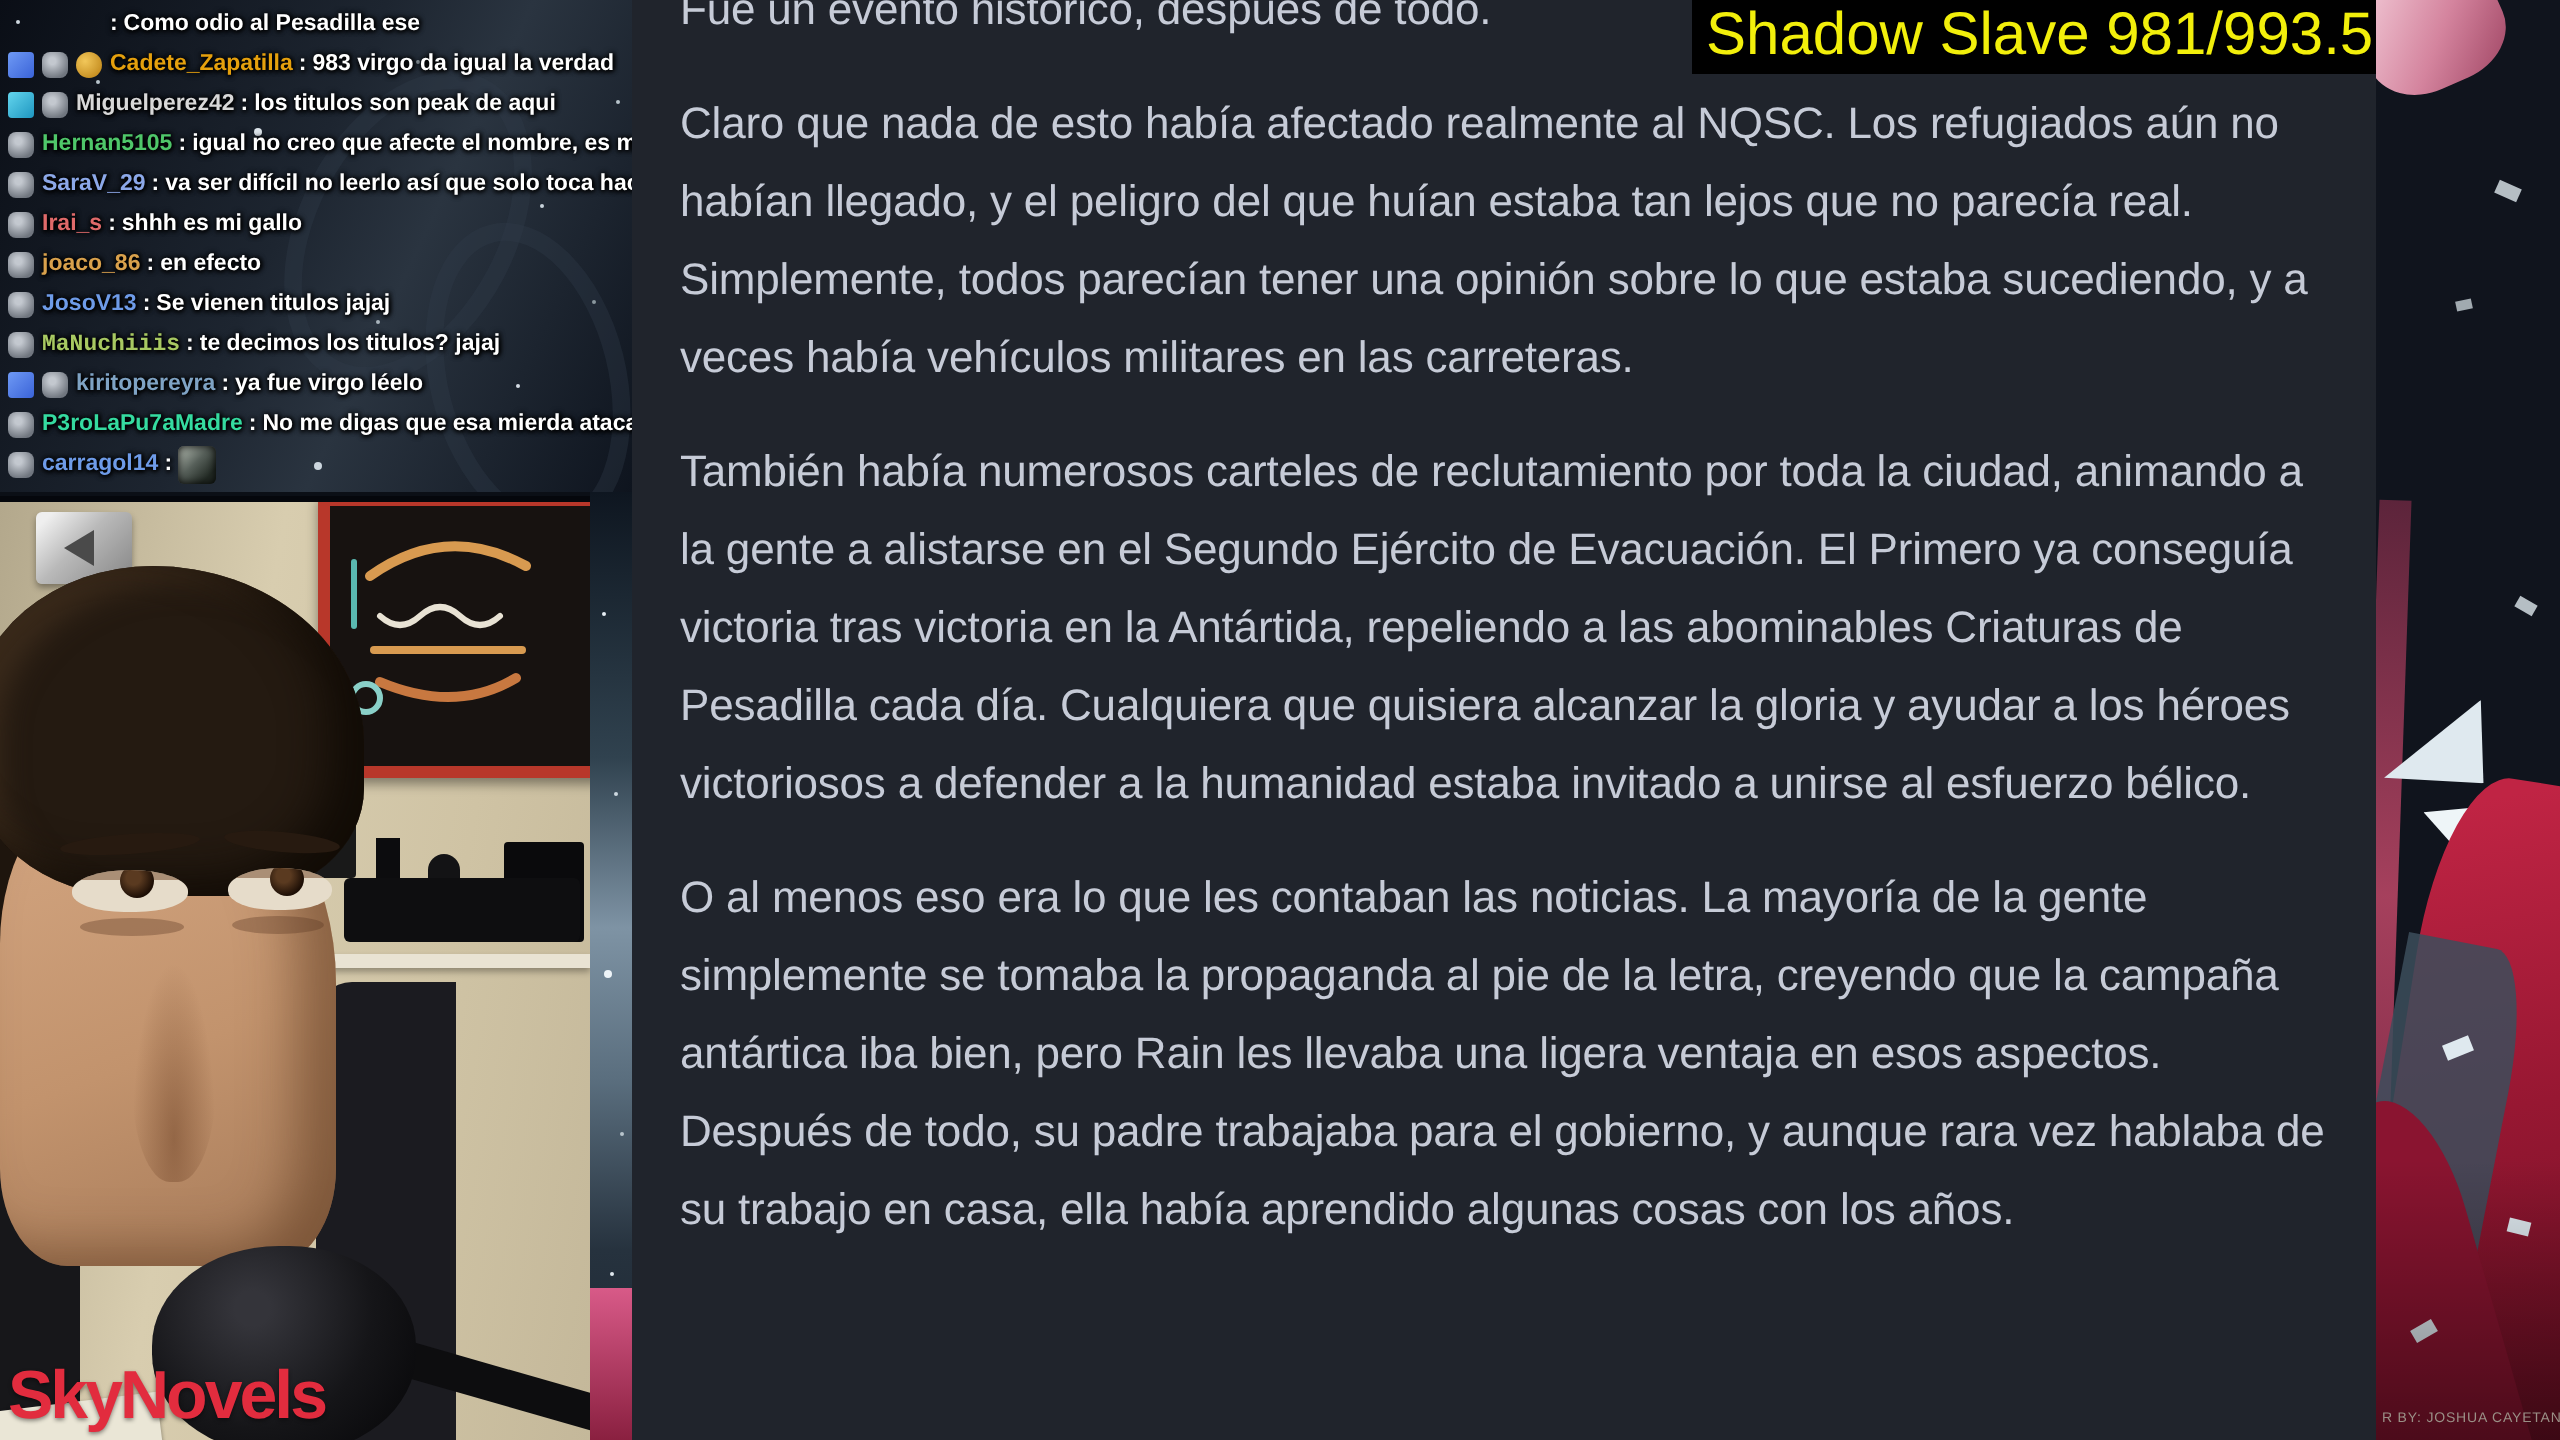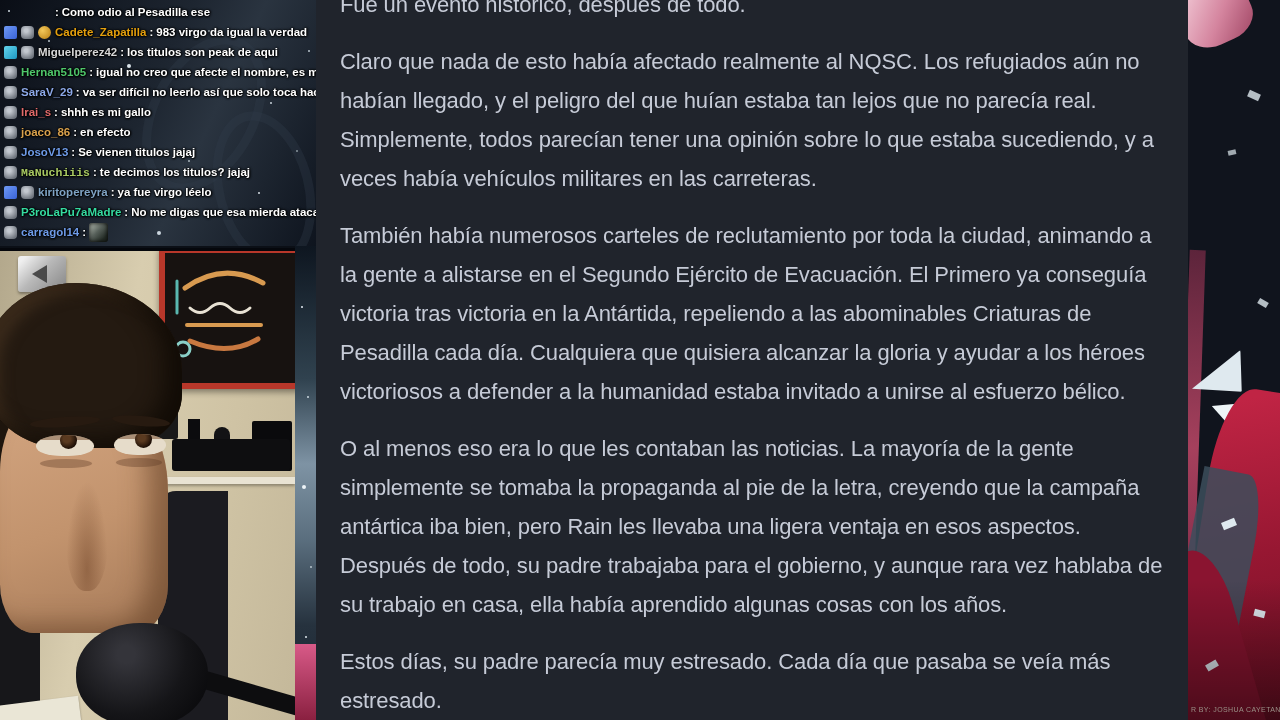--- a/index.html
+++ b/index.html
@@ -239,37 +239,38 @@
     <div class="eye r">
         <div class="lid"></div>
         <div class="iris"></div>
       </div>
     <div class="under-eye l"></div>
     <div class="under-eye r"></div>
     <div class="nose-shadow"></div>
     <div class="mic-arm"></div>
     <div class="mic"></div>
     <div class="paper"></div>
+    <div id="skynovels" style="color: rgb(226, 44, 62);">SkyNovels</div>
   </div>
 
   <div id="bg-strip">
     <div class="pink"></div>
     <div class="dot"></div>
   </div>
 
   <div id="reader">
     <div id="reader-inner">
       <p>Fue un evento histórico, después de todo.</p>
     <p>Claro que nada de esto había afectado realmente al NQSC. Los refugiados aún no habían llegado, y el peligro del que huían estaba tan lejos que no parecía real. Simplemente, todos parecían tener una opinión sobre lo que estaba sucediendo, y a veces había vehículos militares en las carreteras.</p>
         <p>También había numerosos carteles de reclutamiento por toda la ciudad, animando a la gente a alistarse en el Segundo Ejército de Evacuación. El Primero ya conseguía victoria tras victoria en la Antártida, repeliendo a las abominables Criaturas de Pesadilla cada día. Cualquiera que quisiera alcanzar la gloria y ayudar a los héroes victoriosos a defender a la humanidad estaba invitado a unirse al esfuerzo bélico.</p>
         <p>O al menos eso era lo que les contaban las noticias. La mayoría de la gente simplemente se tomaba la propaganda al pie de la letra, creyendo que la campaña antártica iba bien, pero Rain les llevaba una ligera ventaja en esos aspectos. Después de todo, su padre trabajaba para el gobierno, y aunque rara vez hablaba de su trabajo en casa, ella había aprendido algunas cosas con los años.</p>
-        <p>Estos días, su padre parecía muy estresado. Cada día que pasaba se veía más estresado.</p>
-      </div>
-  </div>
-
+      </div>
+  </div>
+
+  <div id="chapter-title" style="color: rgb(242, 239, 11); background: rgb(0, 0, 0);">Shadow Slave 981/993.5</div>
 
   <div id="cover-art">
     <div class="pink-corner"></div>
     <div class="rose-streak"></div>
     <div class="shard s1"></div>
     <div class="shard s2"></div>
     <div class="shard s3"></div>
     <div class="shard s4"></div>
     <div class="drape1"></div>
     <div class="wedge"></div>

